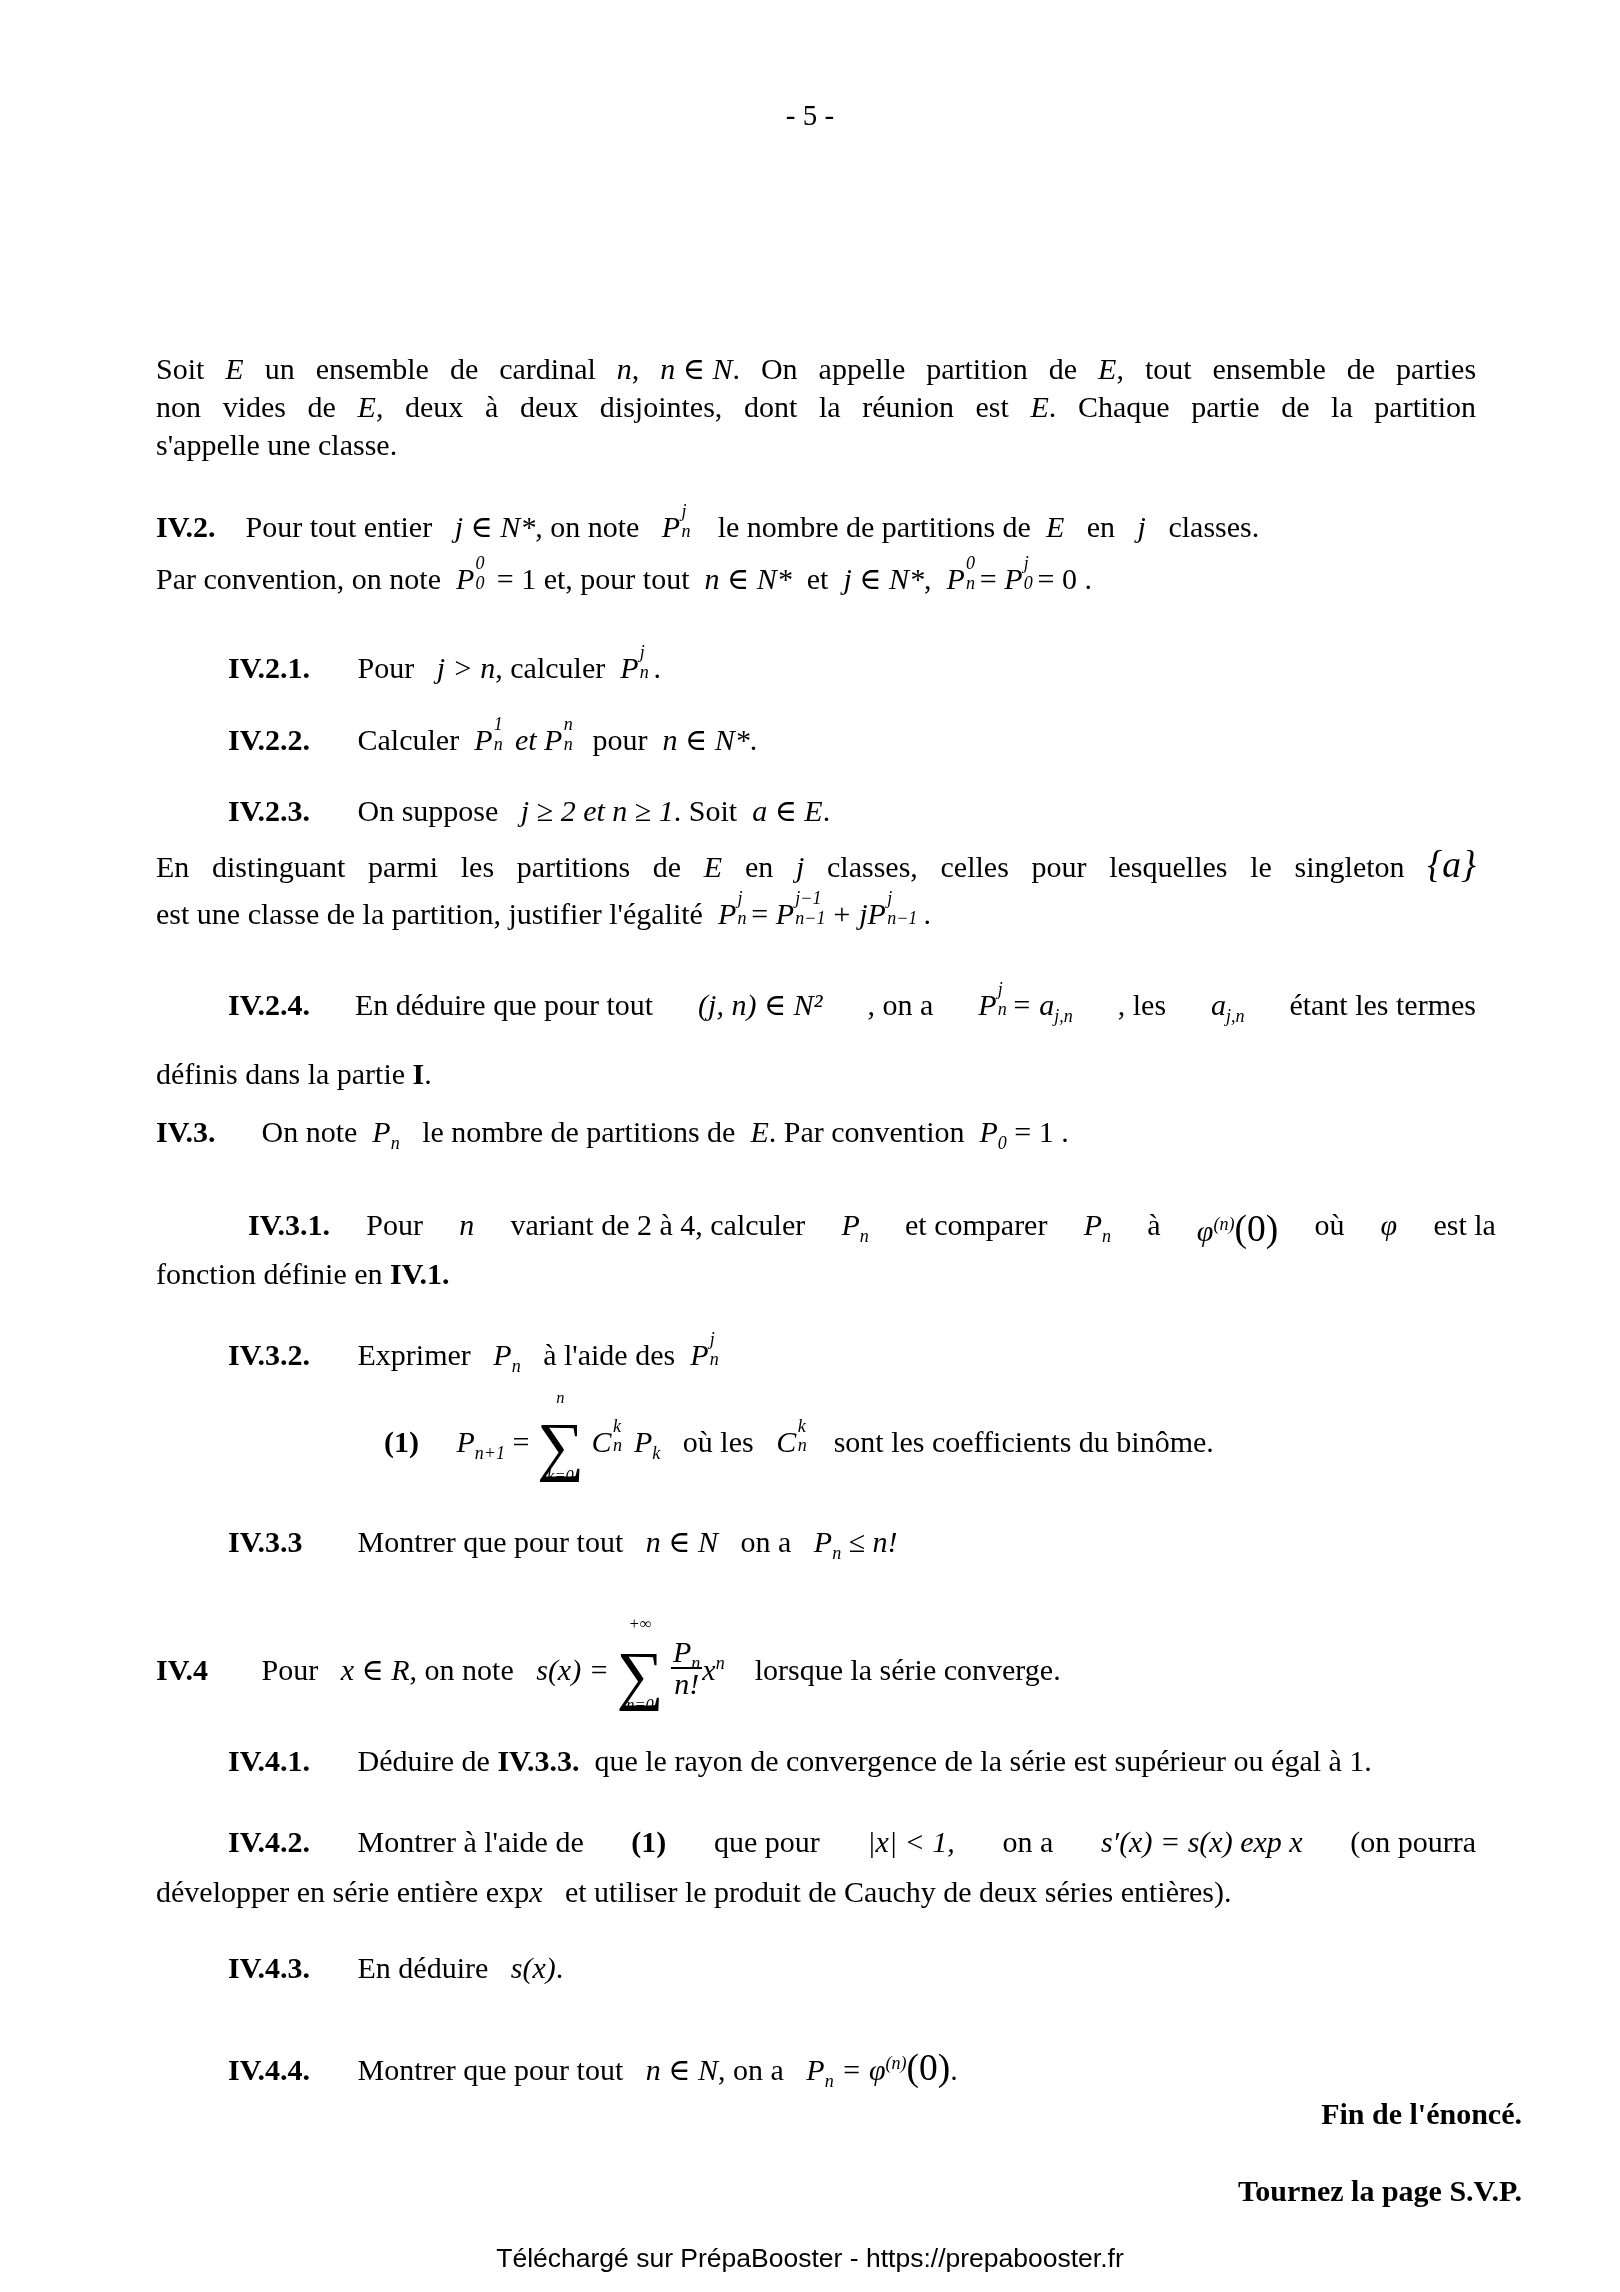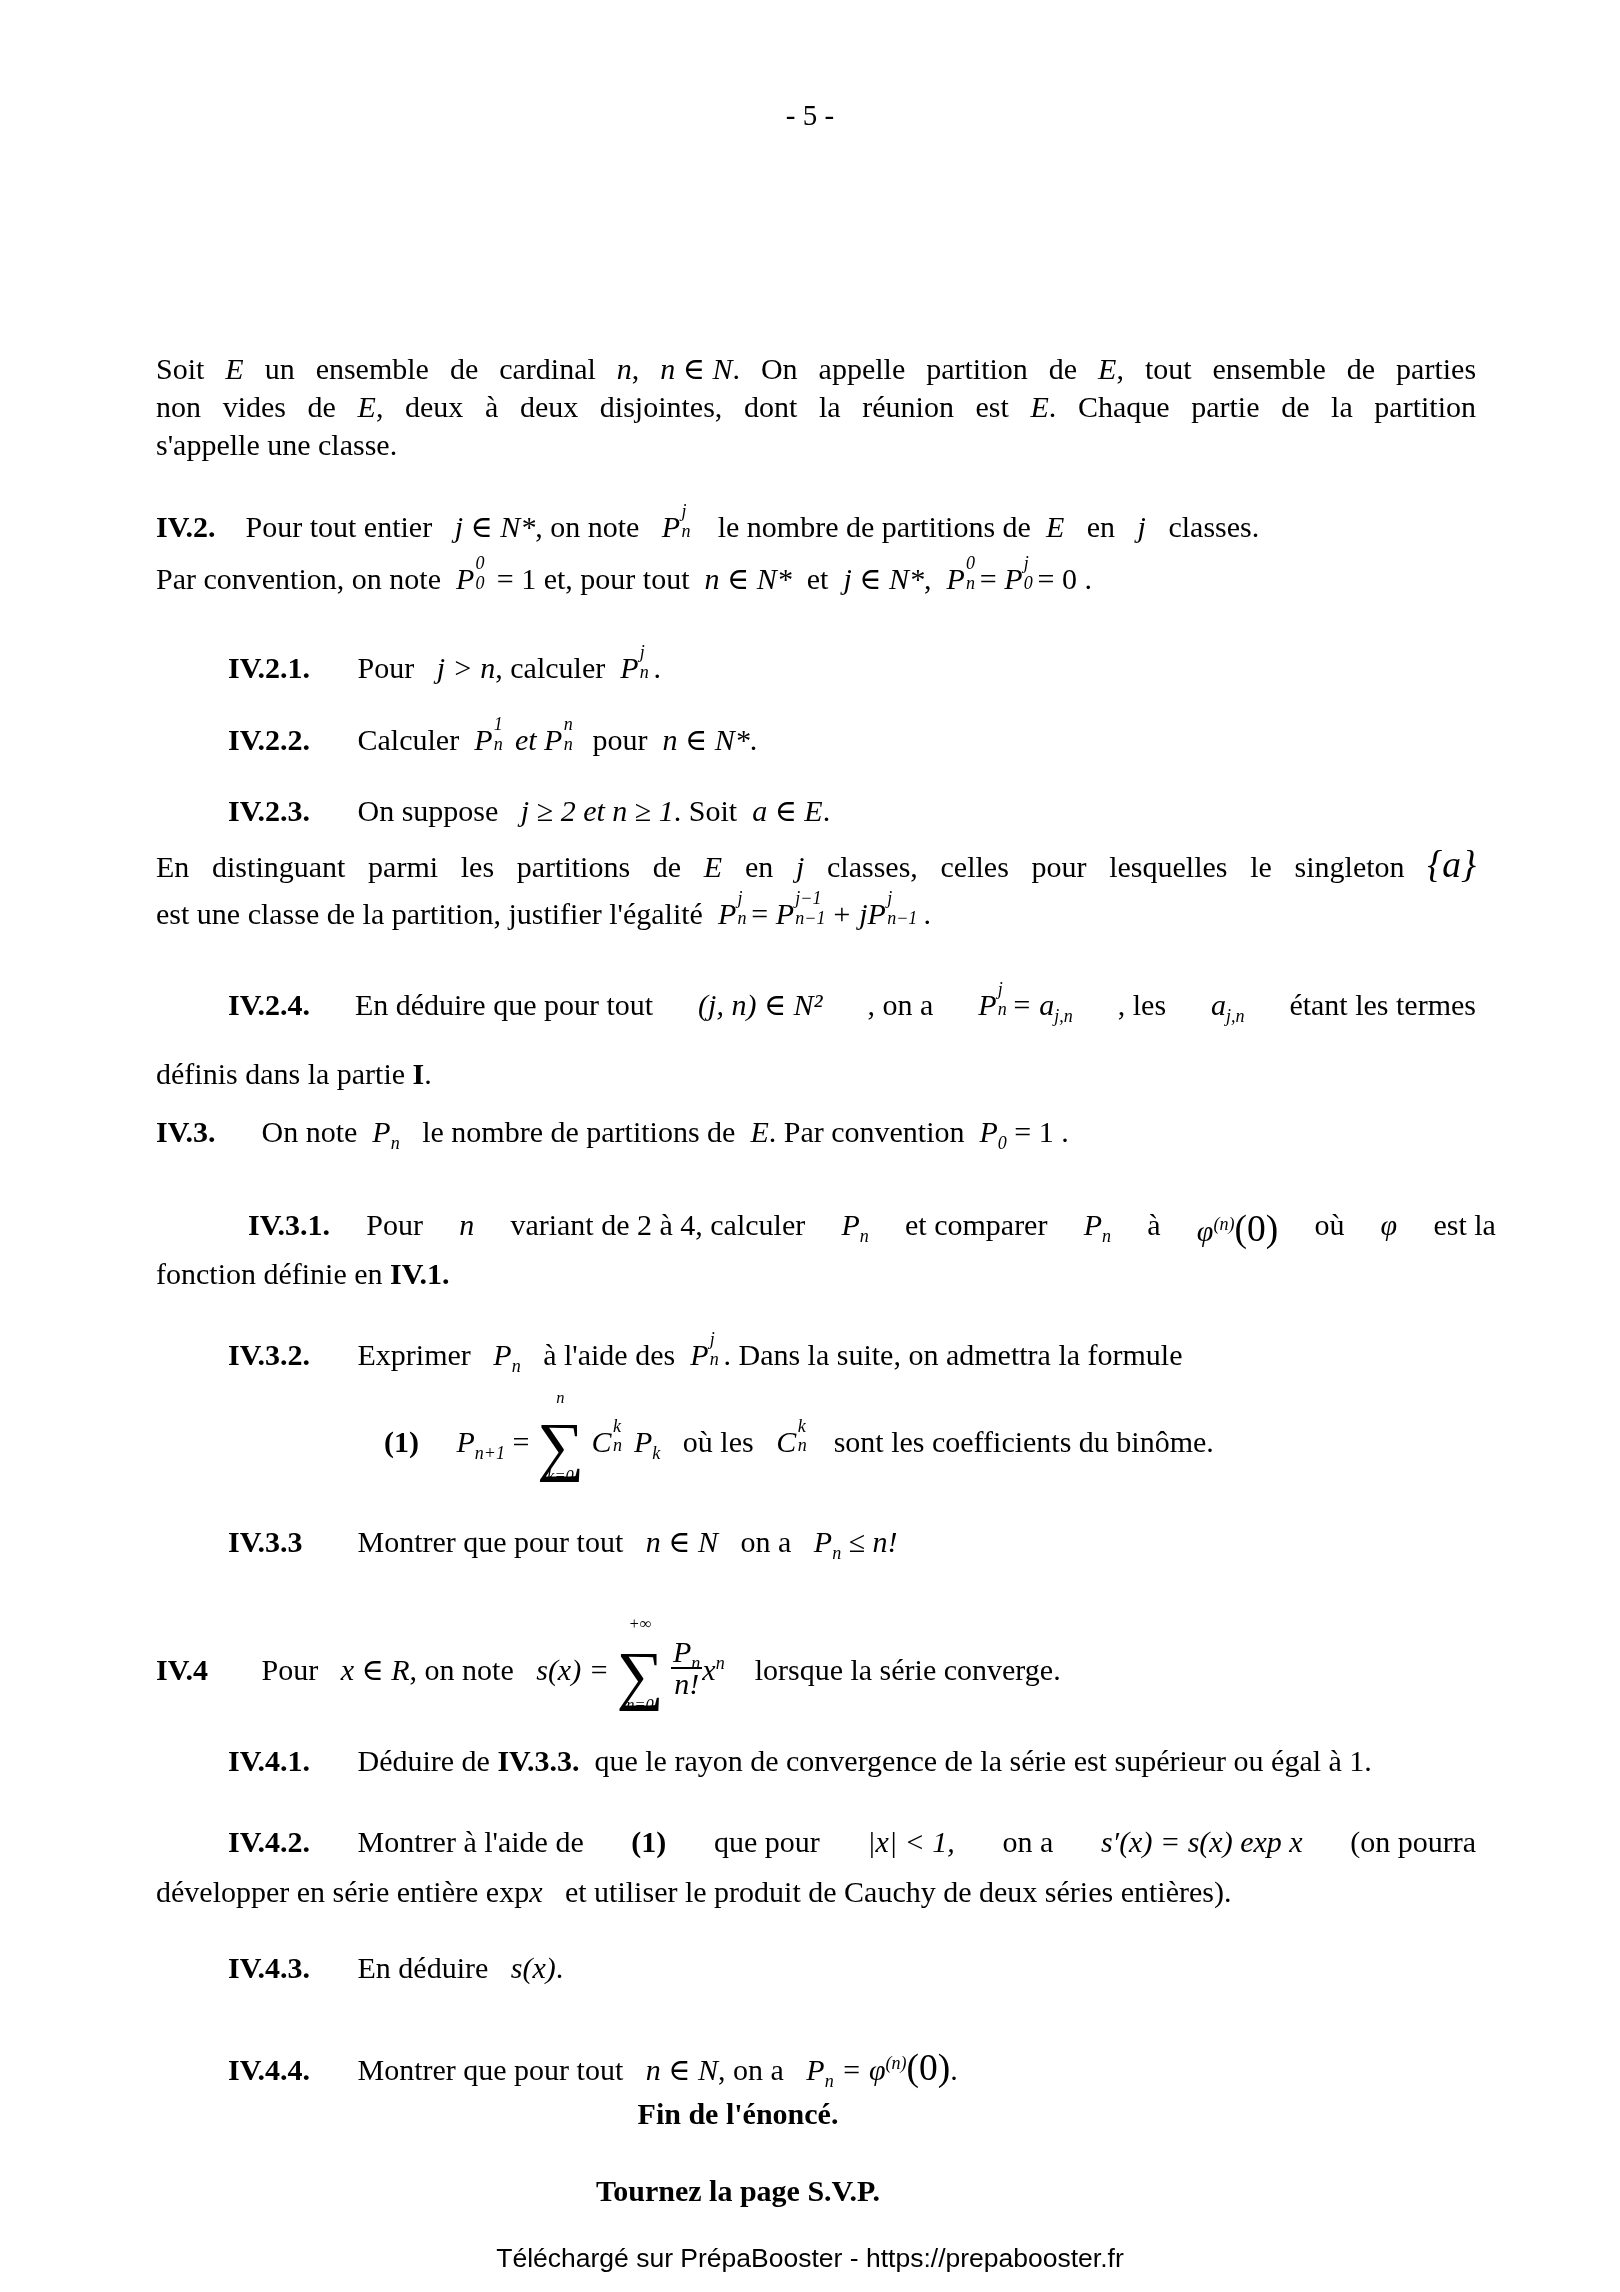--- a/index.html
+++ b/index.html
@@ -18,21 +18,21 @@
   .ss .sub { position: absolute; left: 0; top: 0.55em; font-size: 0.6em; font-style: italic; }
   .base { font-style: italic; }
   .big { font-size: 1.25em; }
   .bigsum { font-size: 2.2em; line-height: 1; vertical-align: -0.25em; }
   .lim { position: absolute; font-size: 0.55em; font-style: italic; left: 50%; transform: translateX(-50%); white-space: nowrap; }
   .sumwrap { display: inline-block; position: relative; }
   .frac { display: inline-block; vertical-align: middle; text-align: center; }
   .frac .num { display: block; border-bottom: 2px solid #000; padding: 0 2px; font-style: italic; }
   .frac .den { display: block; font-style: italic; }
   .footer { font-family: "Liberation Sans", "DejaVu Sans", sans-serif; font-size: 26.5px; }
-  .right { text-align: center; }
+  .right { text-align: right; margin-left: 46px; }
 </style>
 </head>
 <body>
 
 <div class="line" style="left:0;width:1620px;text-align:center;top:101px;font-size:29px;">- 5 -</div>
 
 <div class="line full just" style="top:354px;">
   <span>Soit</span>
   <span class="i">E</span>
   <span>un ensemble de cardinal</span>
@@ -146,21 +146,21 @@
 <div class="line" style="left:156px;top:1259px;">
   <span>fonction définie en</span>
   <span class="b">IV.1.</span>
 </div>
 
 <div class="line" style="left:228px;top:1340px;">
   <span class="lbl" style="width:122px;">IV.3.2.</span>
   <span>Exprimer</span>&nbsp;&nbsp;
   <span class="i">P</span><sub>n</sub>&nbsp;&nbsp;
   <span>à l'aide des</span>&nbsp;
-  <span class="ss"><span class="base">P</span><span class="sup" style="left:19.6px;">j</span><span class="sub" style="left:19.6px;">n</span></span>&nbsp;&nbsp;<span>. Dans la suite, on admettra la formule</span>
+  <span class="ss"><span class="base">P</span><span class="sup" style="left:19.6px;">j</span><span class="sub" style="left:19.6px;">n</span></span>&nbsp;&nbsp;
 </div>
 <div class="line" style="left:384px;top:1413px;">
   <span class="b">(1)</span>&nbsp;&nbsp;&nbsp;&nbsp;
   <span class="i">P</span><sub>n+1</sub>&nbsp;=
   <span class="sumwrap"><span class="lim" style="top:-23.5px;">n</span><span class="bigsum">∑</span><span class="lim" style="top:55px;">k=0</span></span>
   <span class="ss"><span class="base">C</span><span class="sup" style="left:21.6px;">k</span><span class="sub" style="left:21.6px;">n</span></span>&nbsp;&nbsp;&nbsp;<span class="i">P</span><sub>k</sub>&nbsp;&nbsp;
   <span>où les</span>&nbsp;&nbsp;
   <span class="ss"><span class="base">C</span><span class="sup" style="left:21.6px;">k</span><span class="sub" style="left:21.6px;">n</span></span>&nbsp;&nbsp;&nbsp;&nbsp;
   <span>sont les coefficients du binôme.</span>
 </div>

